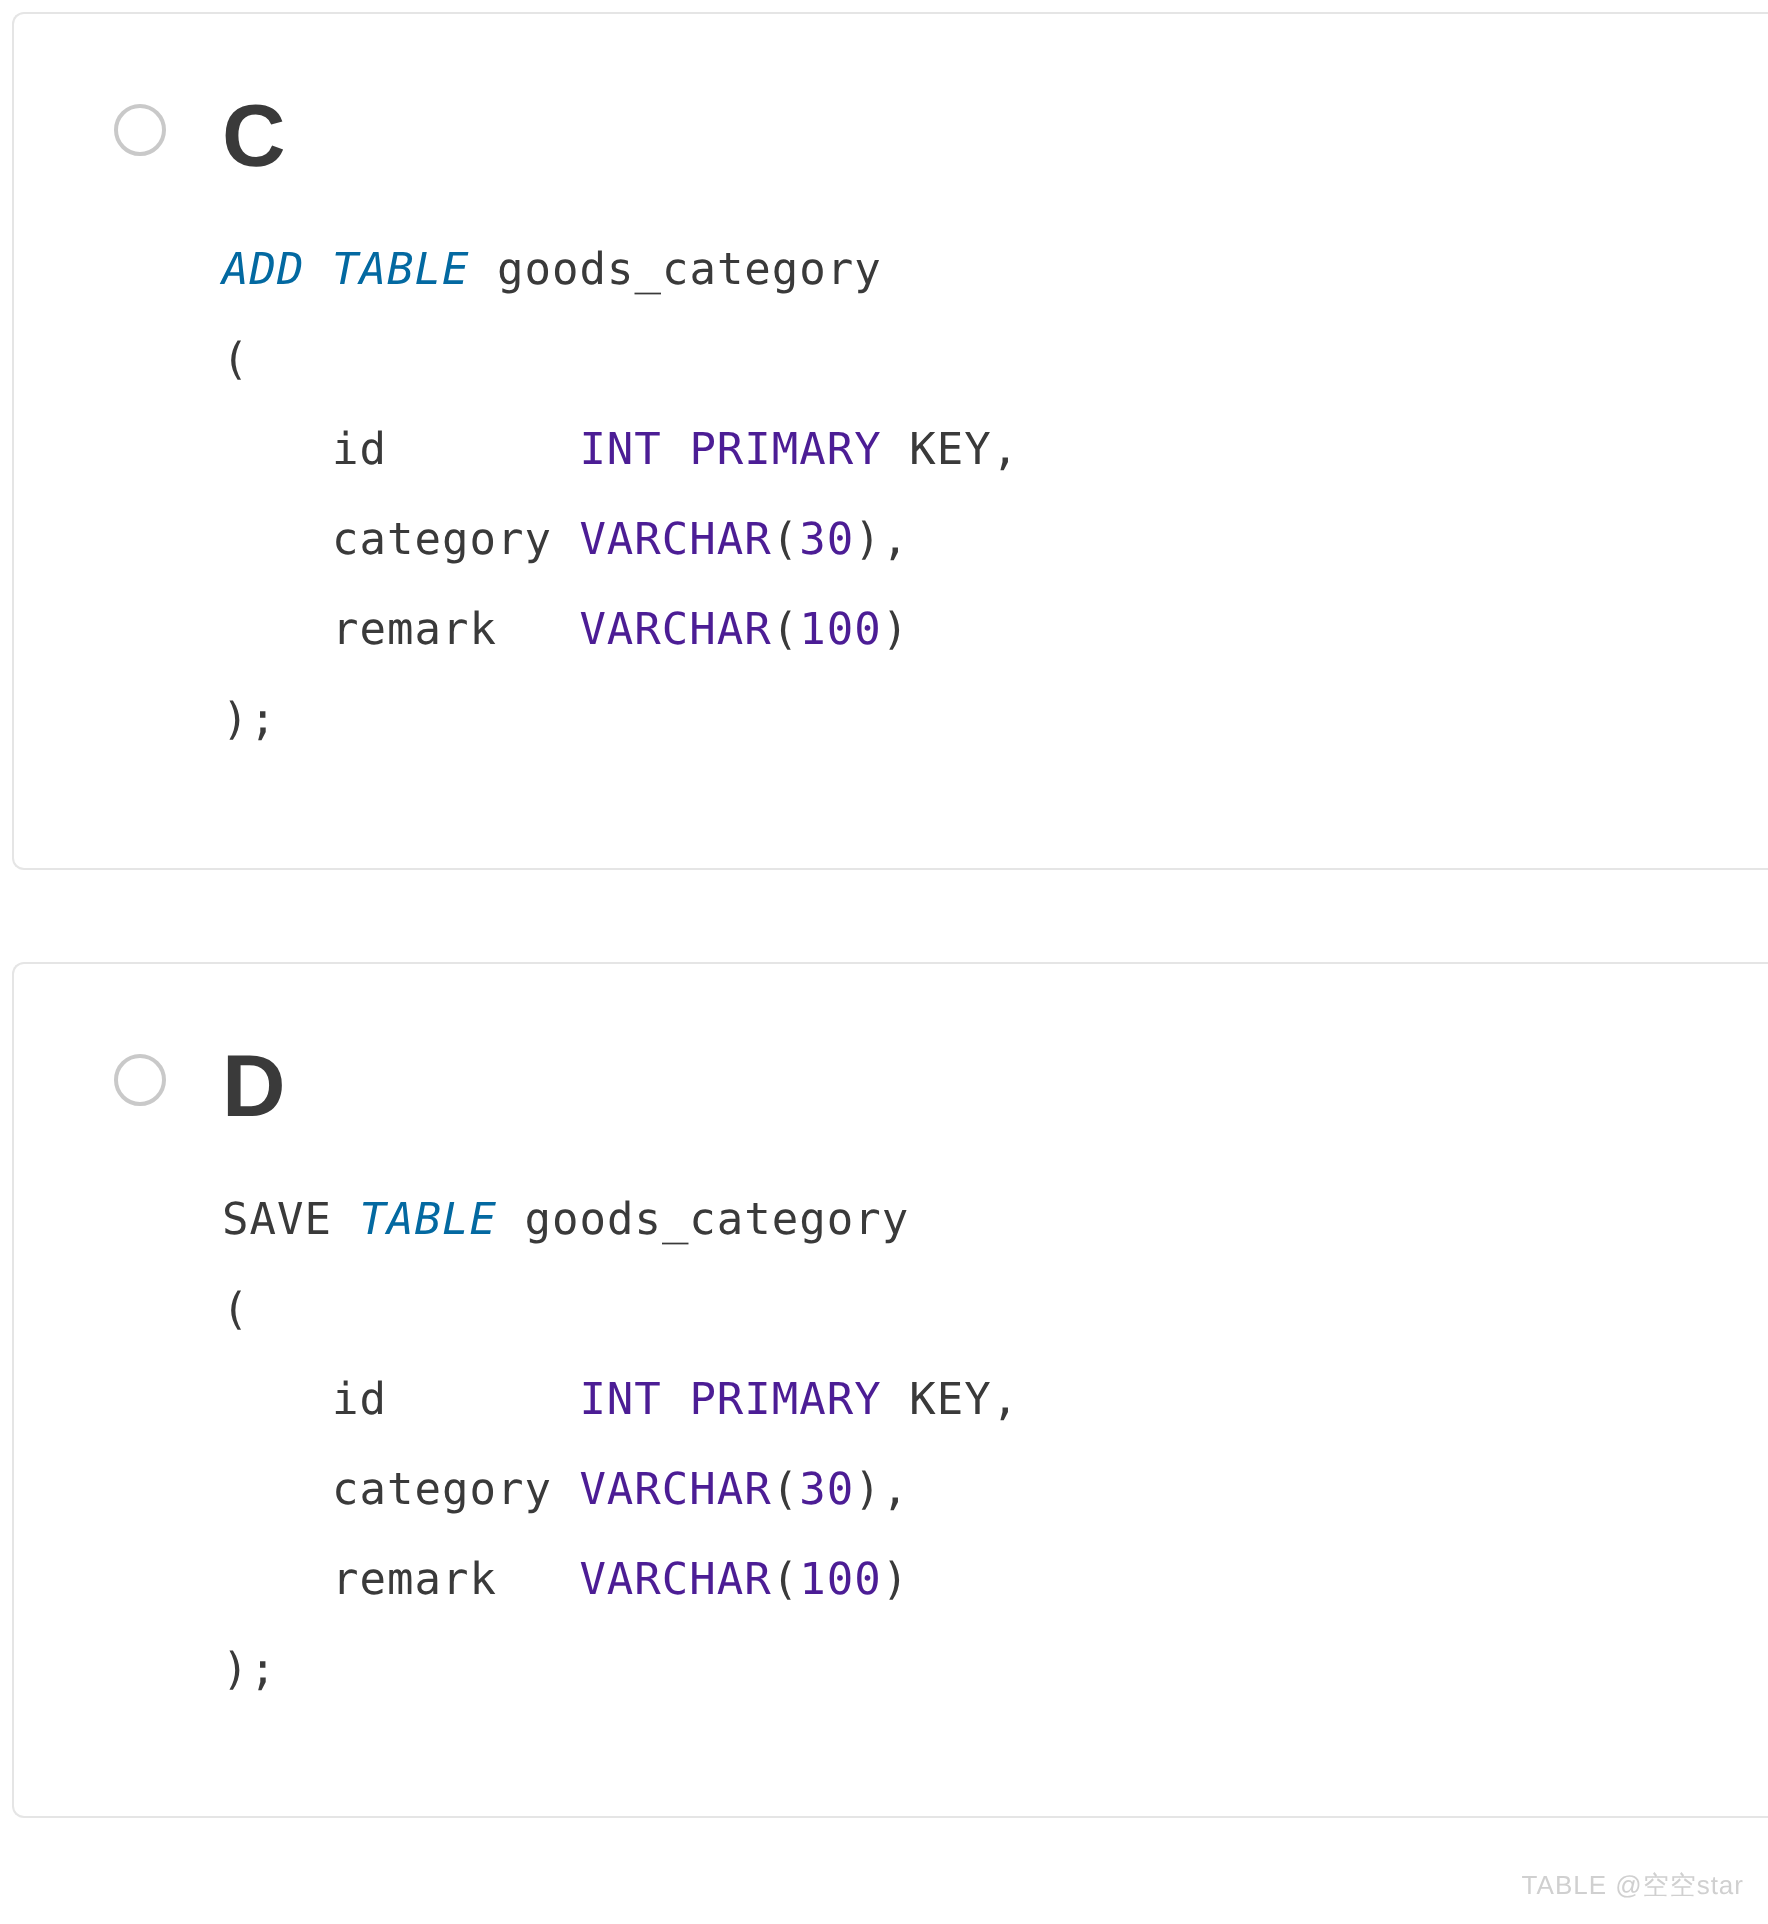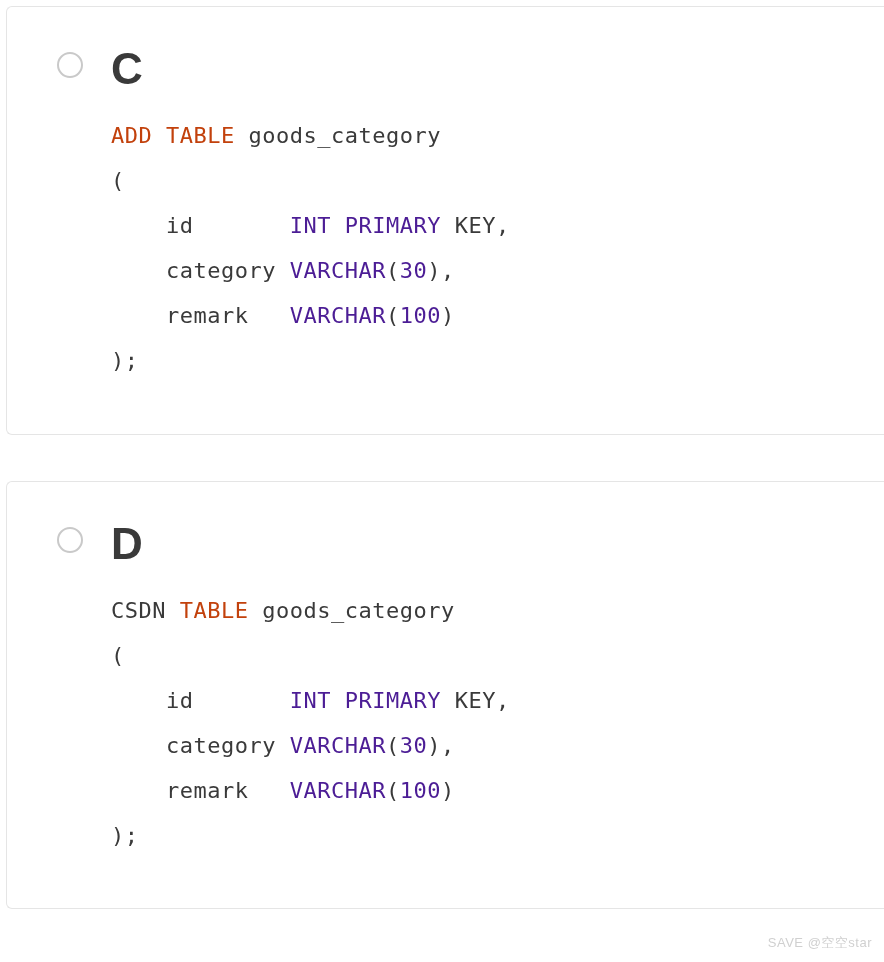--- a/index.html
+++ b/index.html
@@ -45,21 +45,21 @@
   }
   .code-block {
     font-family: "SFMono-Regular", Consolas, "DejaVu Sans Mono", "Liberation Mono", Menlo, monospace;
     font-size: 22px;
     line-height: 2.05;
     white-space: pre;
     color: #3a3a3a;
     letter-spacing: 0.5px;
     margin-left: 54px;
   }
-  .kw-purple { color: #c2410c; }
+  .kw-purple { color: #0369a1; font-style: italic; }
   .kw-olive  { color: #4c1d95; }
   .watermark {
     position: fixed;
     right: 12px;
     bottom: 10px;
     font-size: 13px;
     color: #d0d0d0;
     letter-spacing: 0.5px;
   }
 </style>
@@ -79,21 +79,21 @@
 <span>);</span></div>
 </div>
 
 <div class="option-gap"></div>
 
 <div class="option-card">
   <div class="option-header">
     <span class="radio-circle"></span>
     <span class="option-letter">D</span>
   </div>
-  <div class="code-block"><span>CSDN </span><span class="kw-purple">TABLE</span><span> goods_category</span>
+  <div class="code-block"><span>SAVE </span><span class="kw-purple">TABLE</span><span> goods_category</span>
 <span>(</span>
 <span>    id       </span><span class="kw-olive">INT</span> <span class="kw-olive">PRIMARY</span><span> KEY,</span>
 <span>    category </span><span class="kw-olive">VARCHAR</span><span>(</span><span class="kw-olive">30</span><span>),</span>
 <span>    remark   </span><span class="kw-olive">VARCHAR</span><span>(</span><span class="kw-olive">100</span><span>)</span>
 <span>);</span></div>
 </div>
 
-<div class="watermark">SAVE @空空star</div>
+<div class="watermark">TABLE @空空star</div>
 
 </body></html>

